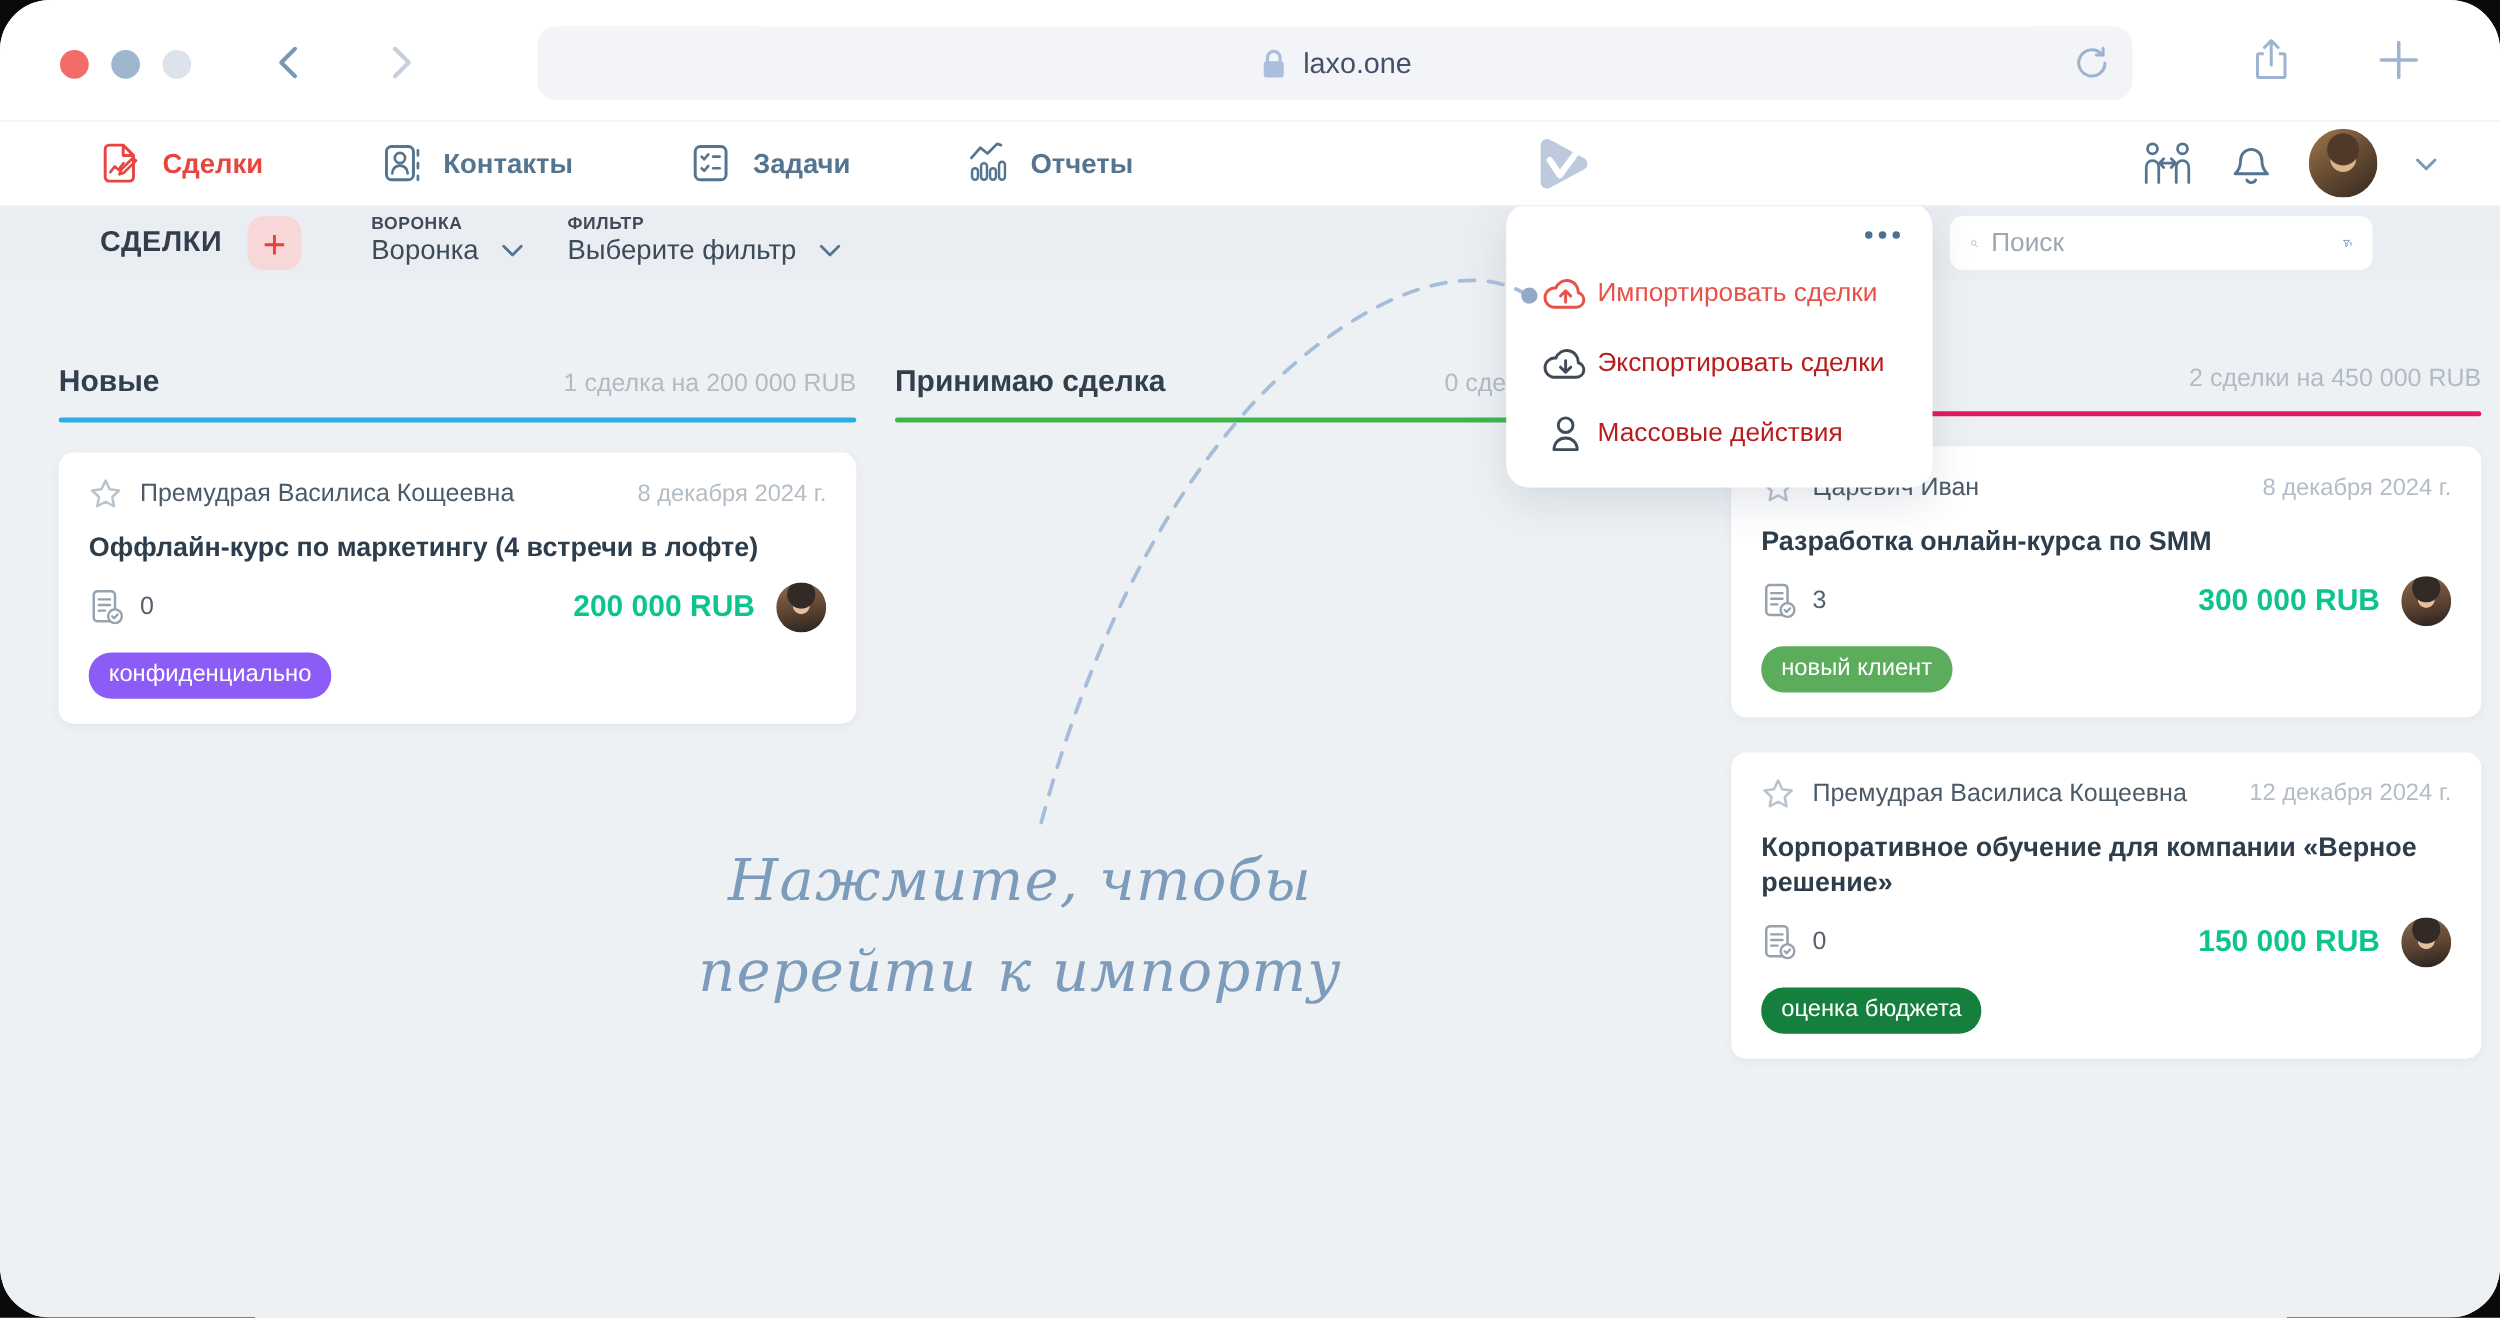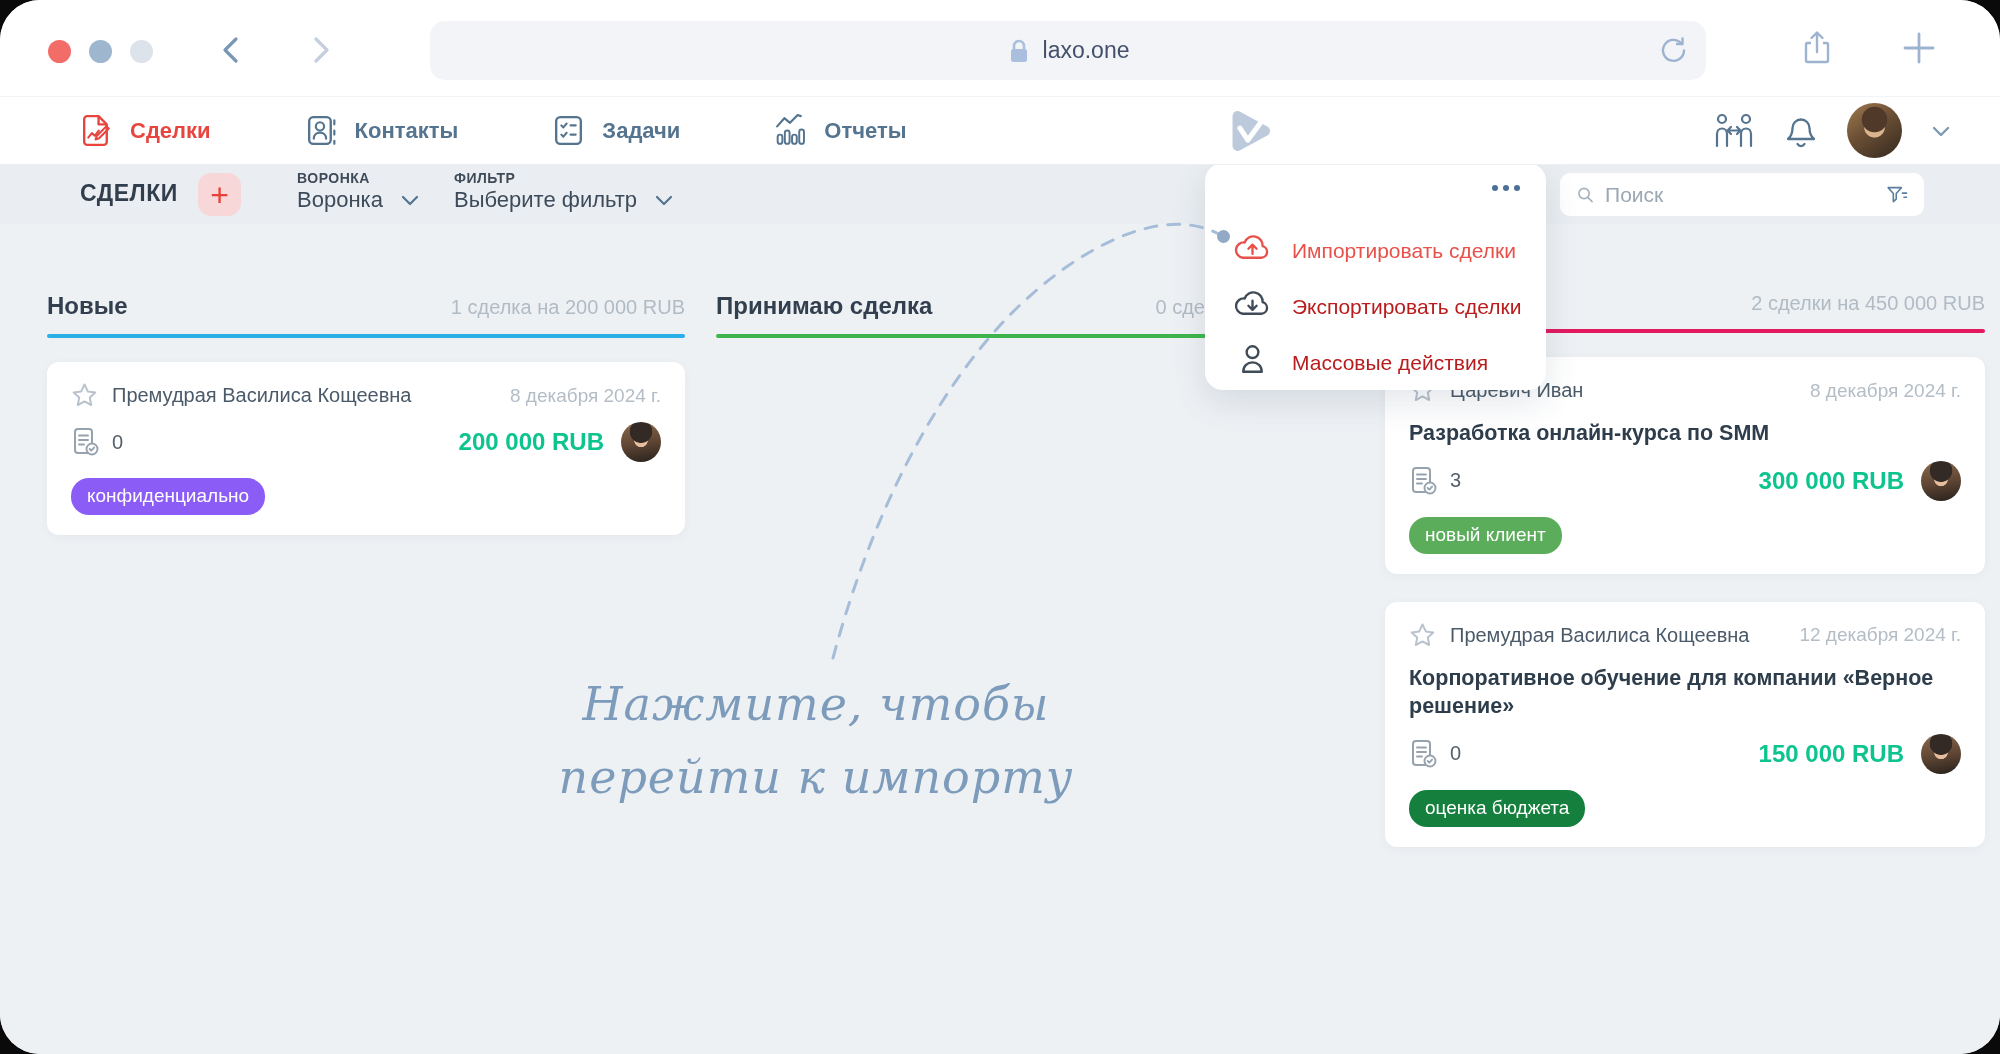--- a/index.html
+++ b/index.html
@@ -46,21 +46,21 @@
   .board-title{position:absolute;left:80px;top:15px;font-size:23px;font-weight:bold;color:#323e4d;letter-spacing:.5px;}
   .add-btn{position:absolute;left:198px;top:8px;width:43px;height:43px;border-radius:13px;background:#f7d7d7;
            display:flex;align-items:center;justify-content:center;color:#e8413a;font-size:32px;line-height:1;cursor:pointer;}
   .select-block{position:absolute;top:5px;}
   .select-block .mini{font-size:14px;font-weight:bold;color:#3f4b59;letter-spacing:.5px;}
   .select-row{display:flex;align-items:center;gap:16px;margin-top:1px;}
   .select-row .val{font-size:22px;color:#3c4a5a;}
   .sel-chev{width:22px;height:22px;color:#54748f;}
   .funnel-block{left:297px;}
   .filter-block{left:454px;}
-  .searchbox{position:absolute;left:1560px;top:8px;width:364px;height:43px;background:#fff;border-radius:10px;
+  .searchbox{position:absolute;left:1560px;top:8px;width:338px;height:43px;background:#fff;border-radius:10px;
              display:flex;align-items:center;padding:0 16px;box-sizing:border-box;gap:8px;}
   .searchbox input{flex:1;border:none;outline:none;font-size:21px;color:#44506a;background:transparent;
                    font-family:"Liberation Sans",sans-serif;}
   .searchbox input::placeholder{color:#9aa7b5;}
   .search-ic{width:26px;height:26px;color:#a6b2be;}
   .filter-ic{width:30px;height:28px;color:#5a7da0;cursor:pointer;}
 
   
   .board{position:absolute;top:224px;left:0;right:0;bottom:0;background:#eef1f4;}
   .col{position:absolute;top:0;}
@@ -96,21 +96,21 @@
   .tag-red{background:#8b5cf6;}
   .tag-green{background:#5bad5b;}
   .tag-teal{background:#15803d;}
 
   
   .menu-panel{position:absolute;left:1205px;top:163px;width:341px;height:227px;background:#fff;border-radius:18px;
               box-shadow:0 12px 34px rgba(60,80,105,.14);z-index:20;}
   .menu-dots{position:absolute;top:22px;right:26px;display:flex;gap:5px;cursor:pointer;}
   .menu-dots i{width:6px;height:6px;border-radius:50%;background:#4a7095;}
   .menu-items{position:absolute;top:44px;left:26px;right:14px;}
-  .menu-item{height:56px;display:flex;align-items:flex-end;gap:18px;cursor:pointer;}
+  .menu-item{height:56px;display:flex;align-items:center;gap:4px;cursor:pointer;}
   .menu-ic{width:43px;height:32px;flex:none;}
   .menu-label{font-size:21px;color:#b91c1c;}
   .menu-item.accent .menu-label{color:#e8514a;}
   .menu-item.accent .menu-ic{color:#e8514a;}
   .menu-item .menu-ic{color:#3f4b57;}
   .pointer-dot{position:absolute;left:1217px;top:230px;width:13px;height:13px;border-radius:50%;background:#92aac6;z-index:25;}
 
   
   .anno-curve{position:absolute;left:0;top:0;width:2000px;height:1054px;z-index:24;pointer-events:none;}
   .handwriting{position:absolute;left:516px;top:668px;width:600px;text-align:center;z-index:5;
@@ -261,20 +261,21 @@
       <div class="col-line line-blue"></div>
       <div class="cards">
         <div class="card">
           <div class="card-top">
             <svg class="star" viewBox="0 0 27 27">
                 <path d="M13.5 2.5l3.3 6.9 7.5 1-5.5 5.2 1.4 7.4-6.7-3.6-6.7 3.6 1.4-7.4L2.7 10.4l7.5-1z" fill="none" stroke="currentColor" stroke-width="2" stroke-linejoin="round"></path>
               </svg>
             <span class="card-contact">Премудрая Василиса Кощеевна</span>
             <span class="card-date">8 декабря 2024 г.</span>
           </div>
+          <div class="card-title">Оффлайн-курс по маркетингу (4 встречи в лофте)</div>
           <div class="card-meta">
             <svg class="doc-ic" viewBox="0 0 30 32">
                 <rect x="4" y="3" width="17" height="24" rx="3" fill="none" stroke="currentColor" stroke-width="2"></rect>
                 <path d="M8 9.5h9M8 14h9M8 18.5h5" stroke="currentColor" stroke-width="1.9" stroke-linecap="round"></path>
                 <circle cx="21" cy="23" r="5.5" fill="#fff" stroke="currentColor" stroke-width="1.9"></circle>
                 <path d="M18.7 23l1.6 1.6 2.8-3" fill="none" stroke="currentColor" stroke-width="1.9" stroke-linecap="round" stroke-linejoin="round"></path>
               </svg>
             <span class="task-count">0</span>
             <span class="amount">200 000 RUB</span>
             <div class="card-avatar"></div>

